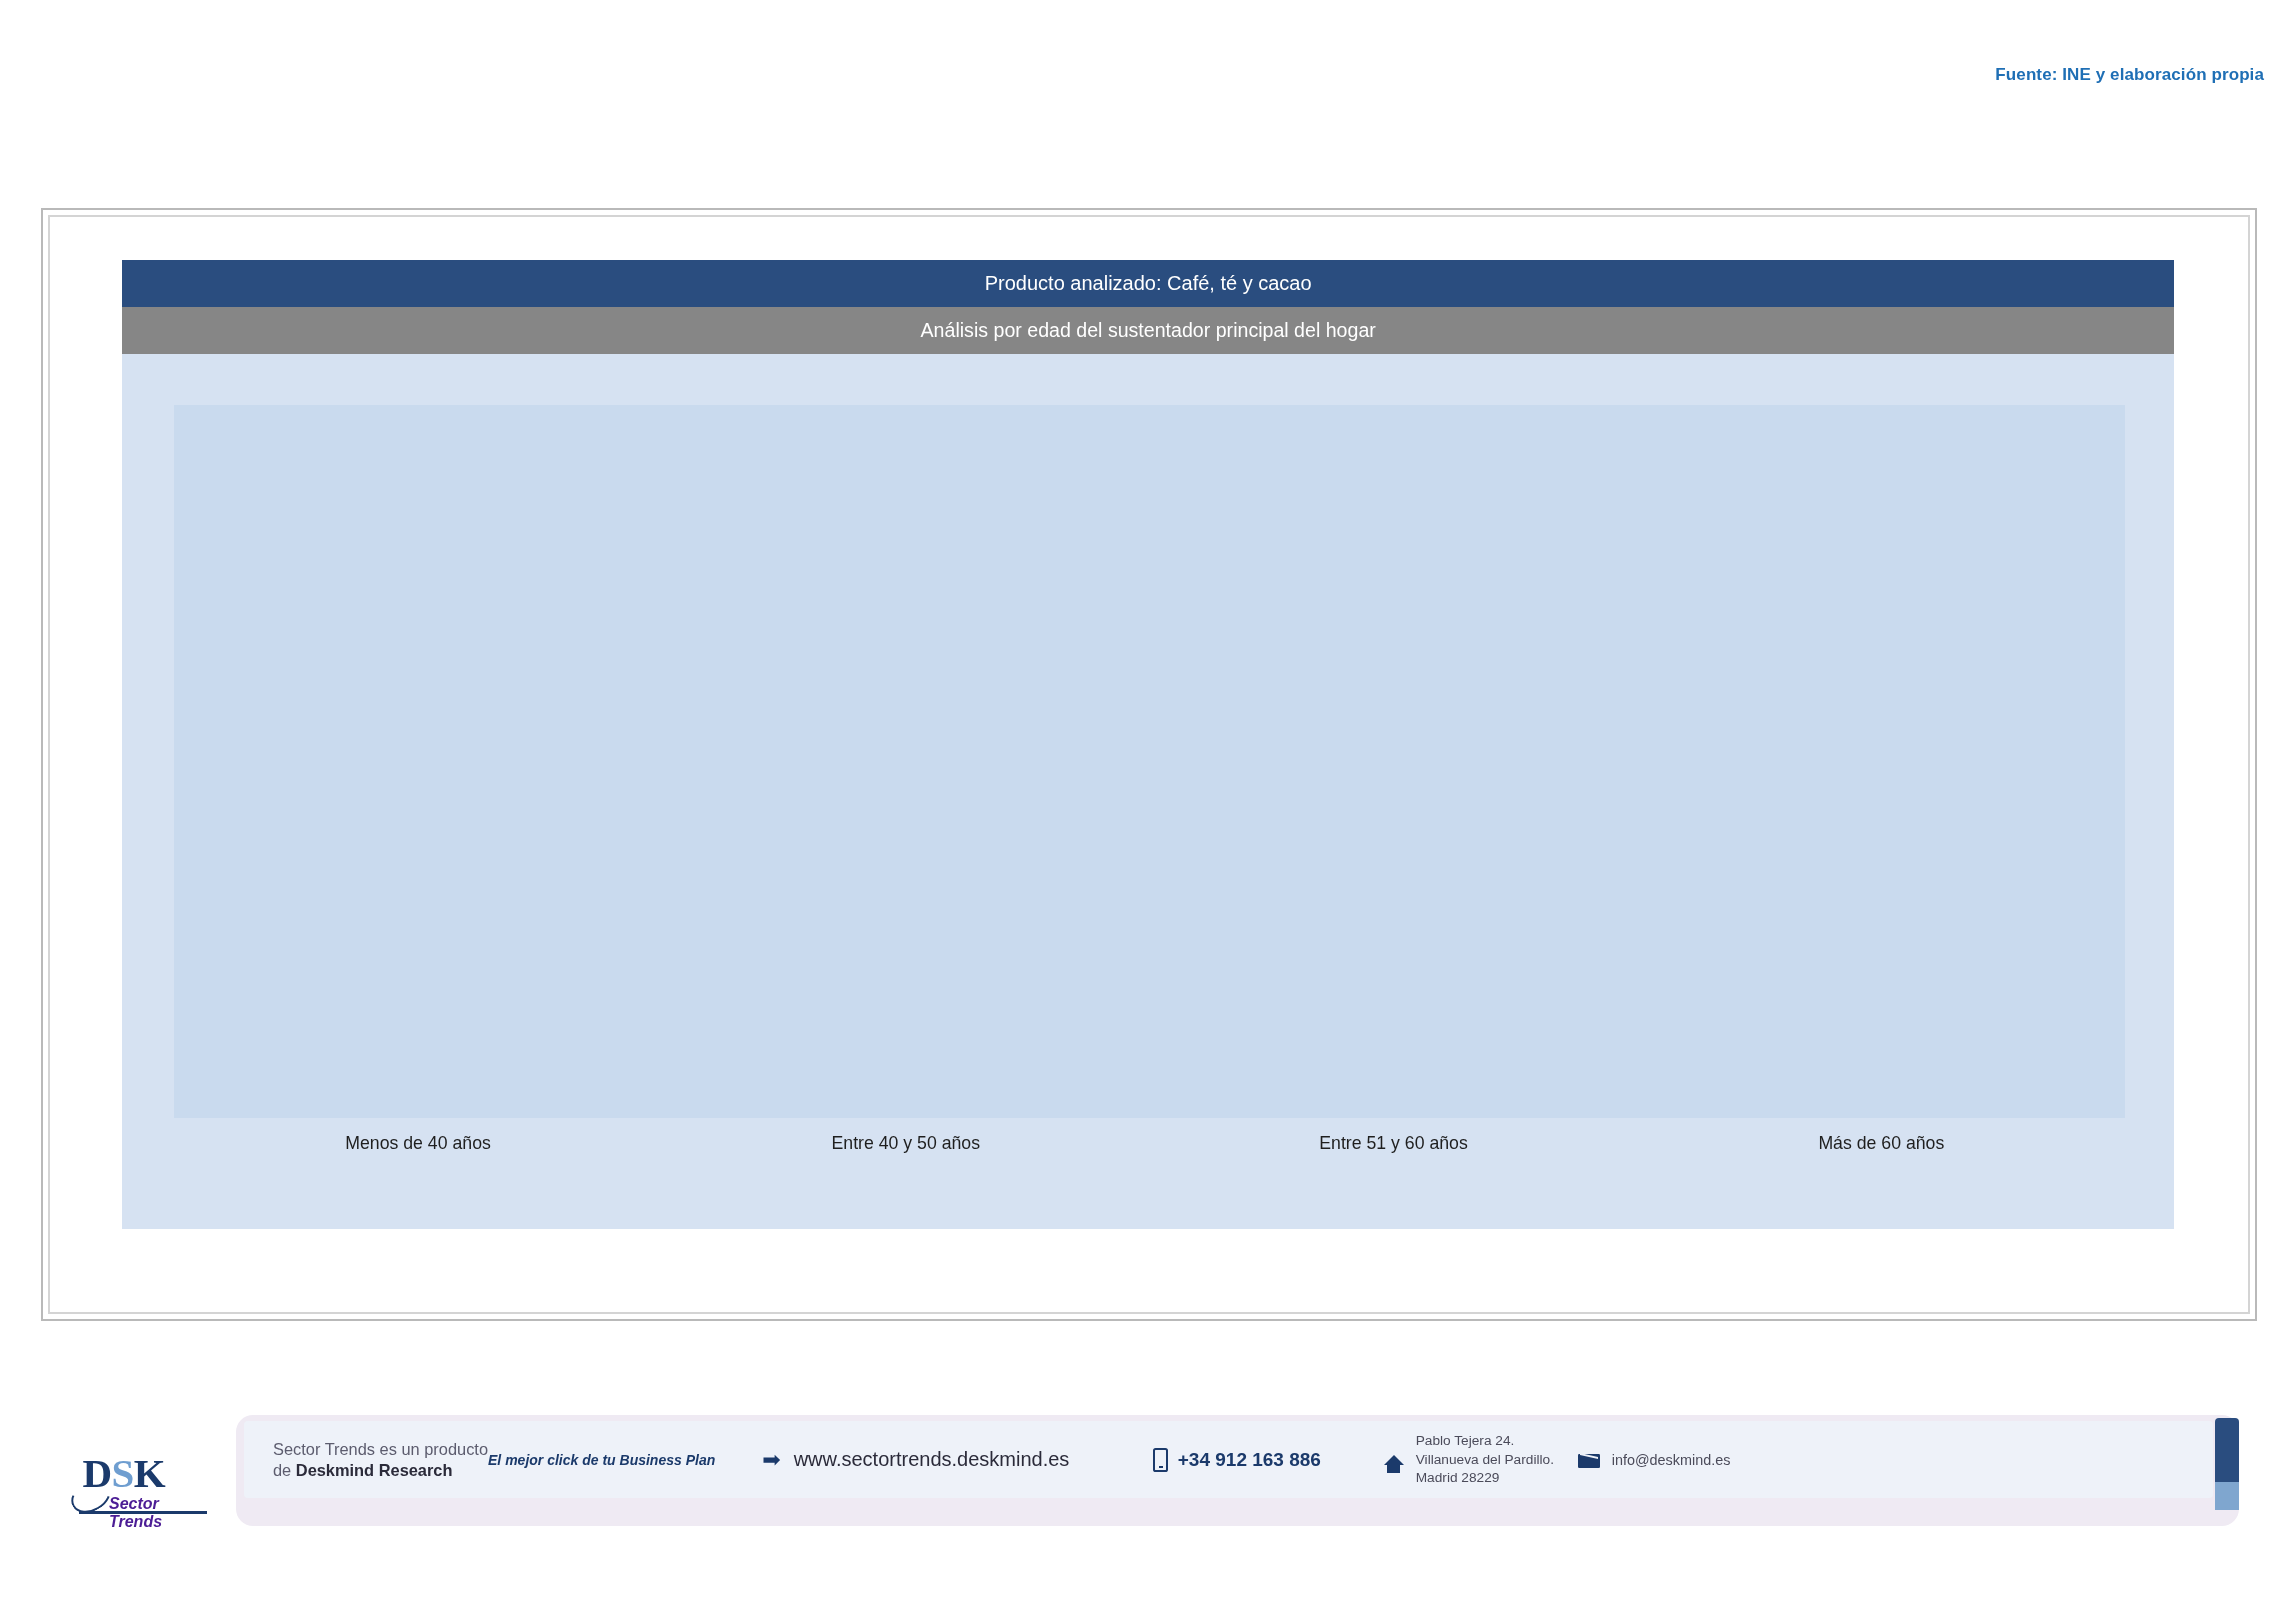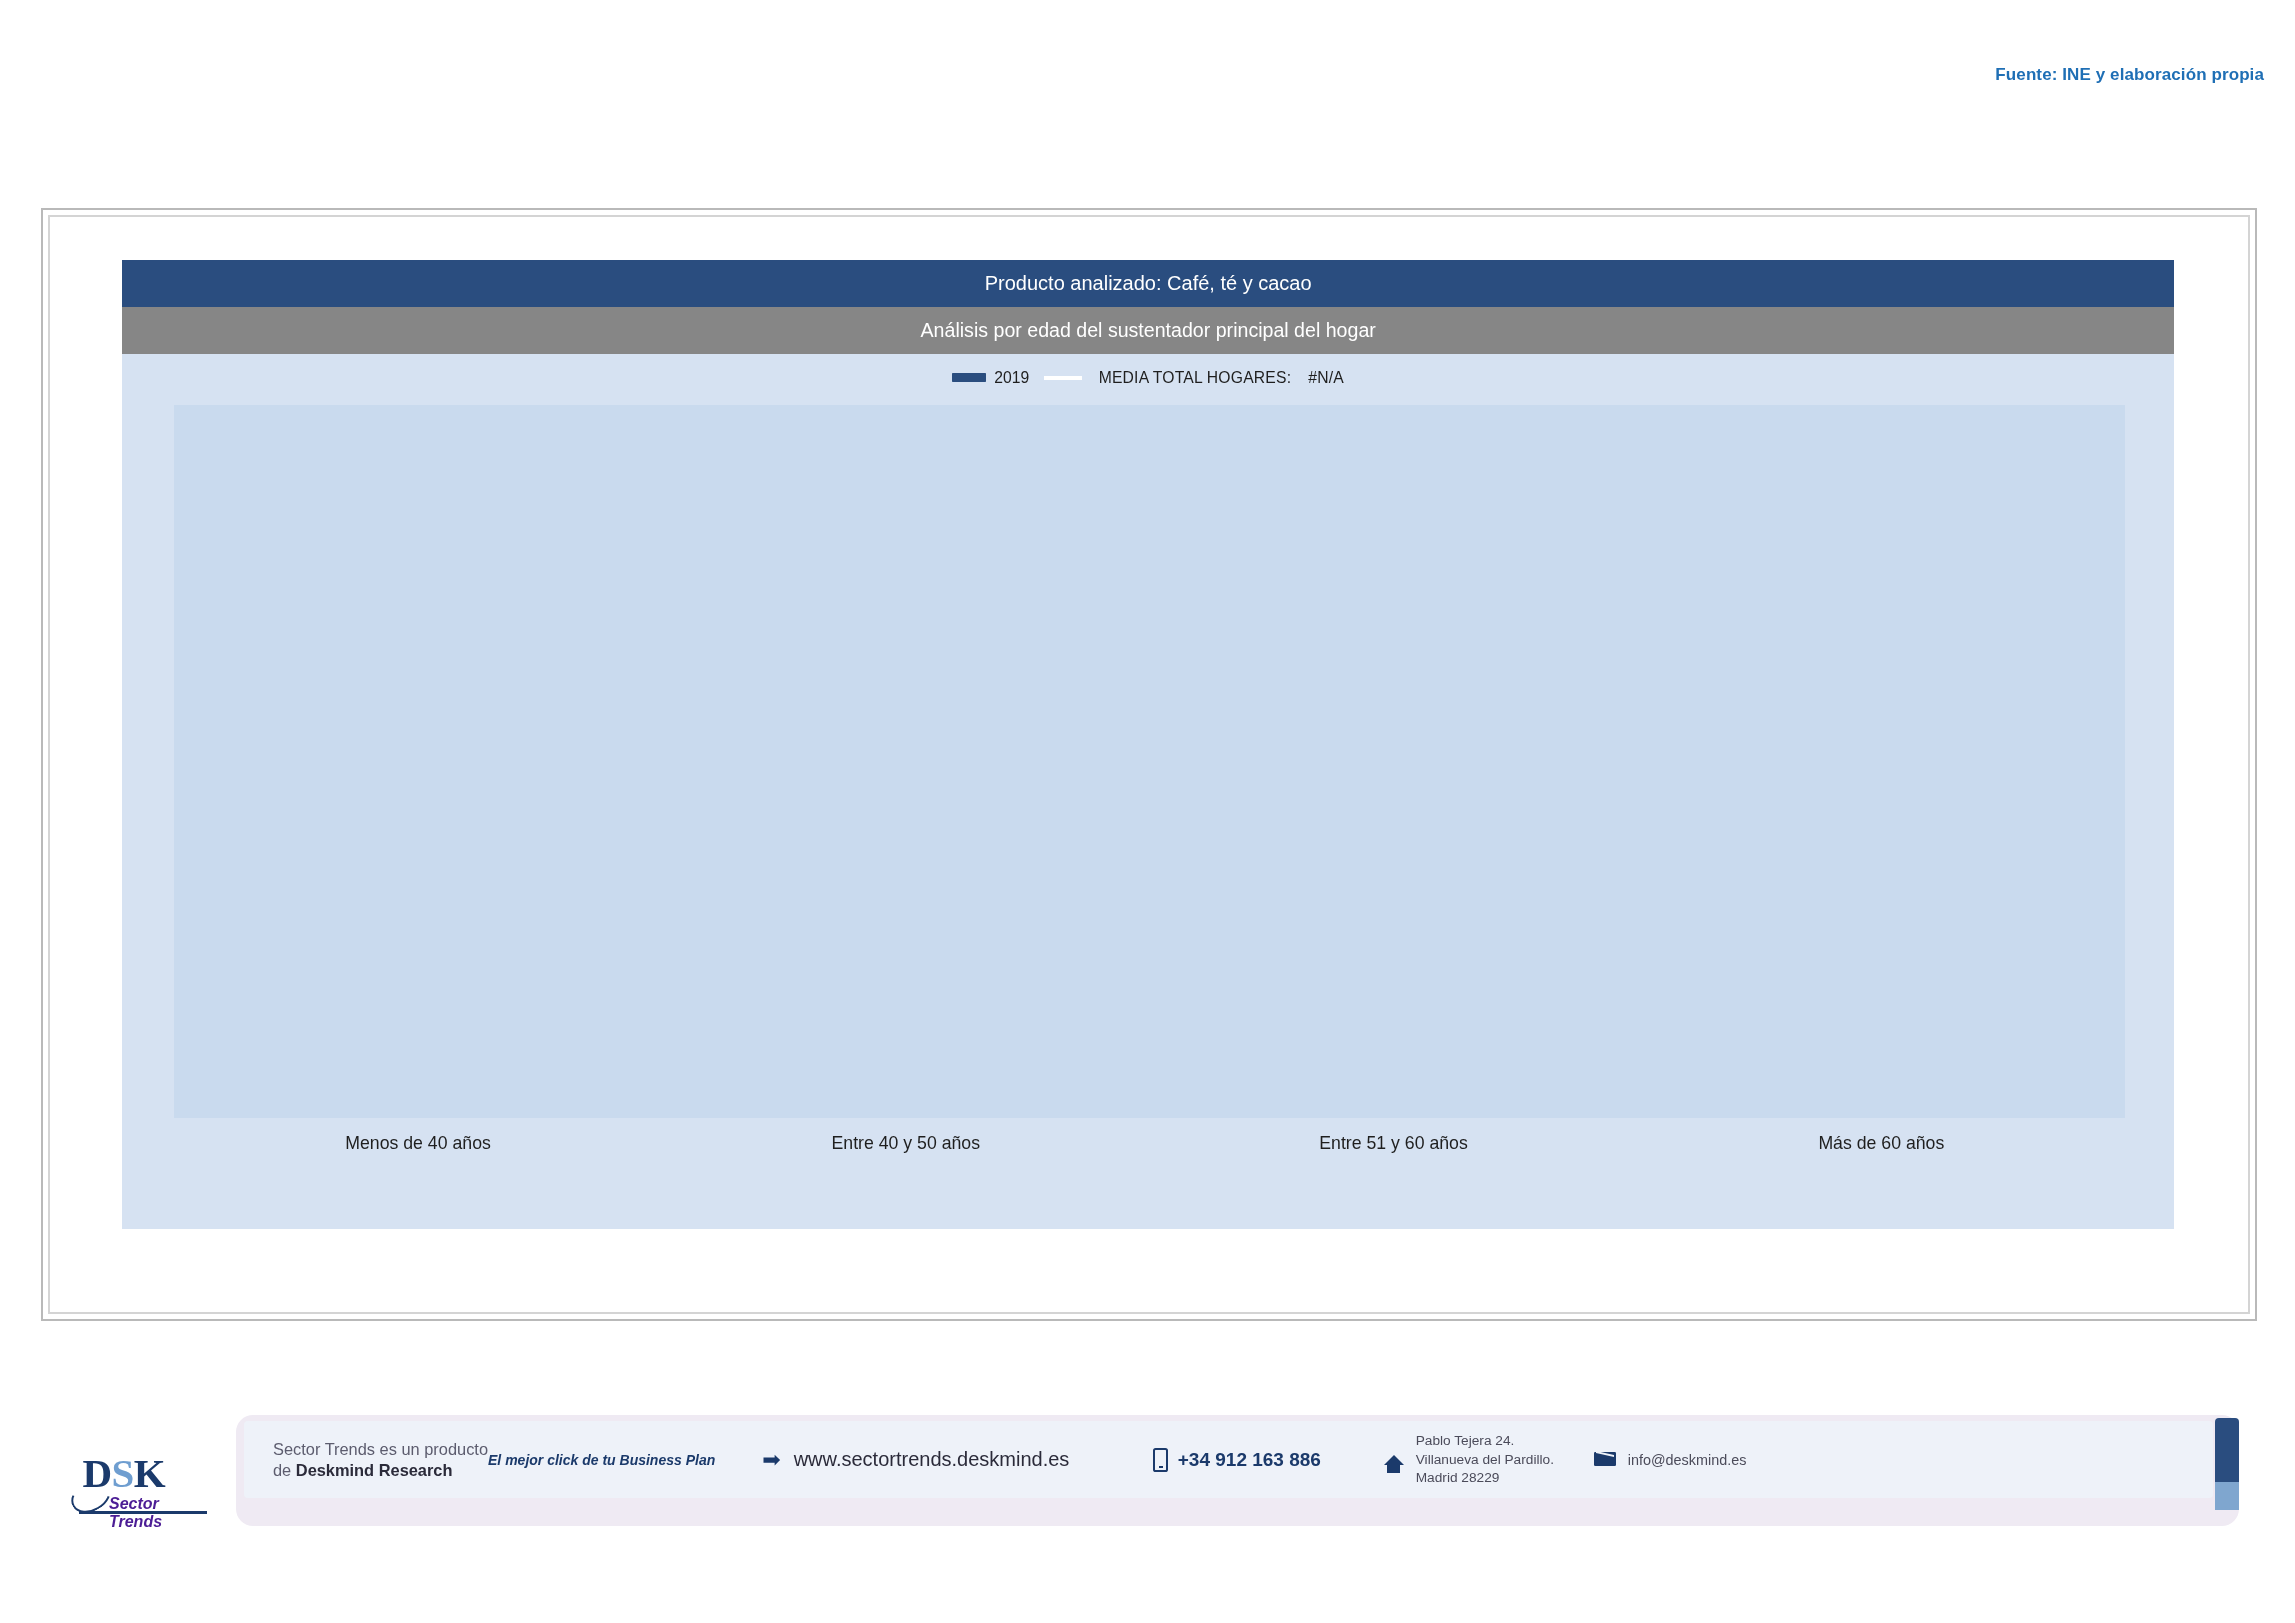--- a/index.html
+++ b/index.html
@@ -317,23 +317,23 @@
     position: relative;
   }
   .home-icon:after {
     content: "";
     position: absolute;
     left: -6.5px; top: 10.5px;
     width: 13px; height: 7.9px;
     background: #1b3a6b;
   }
   .f-mail {
-    margin-left: 40px;
-    display: flex;
-    align-items: flex-start;
+    margin-left: 24px;
+    display: flex;
+    align-items: flex-end;
     gap: 11.8px;
     font-size: 14.4px;
     color: #4b4b5a;
     white-space: nowrap;
   }
   .mail-icon {
     width: 22px; height: 14.4px;
     background: #1b3a6b;
     position: relative;
     border-radius: 1.3px;
@@ -356,31 +356,20 @@
 
     <div class="card">
 
 
       <div class="subtitle-bar">Producto analizado: Café, té y cacao</div>
 
       <div class="analysis-bar">Análisis por edad del sustentador principal del hogar</div>
 
       <div class="chart-area">
 
-        <div class="legend">
-          <div class="legend-item">
-            <span class="legend-swatch-bar"></span>
-            <span>2019</span>
-          </div>
-          <div class="legend-item legend-total">
-            <span class="legend-swatch-line"></span>
-            <span class="lbl">MEDIA TOTAL  HOGARES:</span>
-            <span class="val">#N/A</span>
-          </div>
-        </div>
 
         <div class="plot">
           <div class="plot-inner">
             <div class="bars">
               <div class="bar" style="height:0px"></div>
               <div class="bar" style="height:0px"></div>
               <div class="bar" style="height:0px"></div>
               <div class="bar" style="height:0px"></div>
             </div>
           </div>

